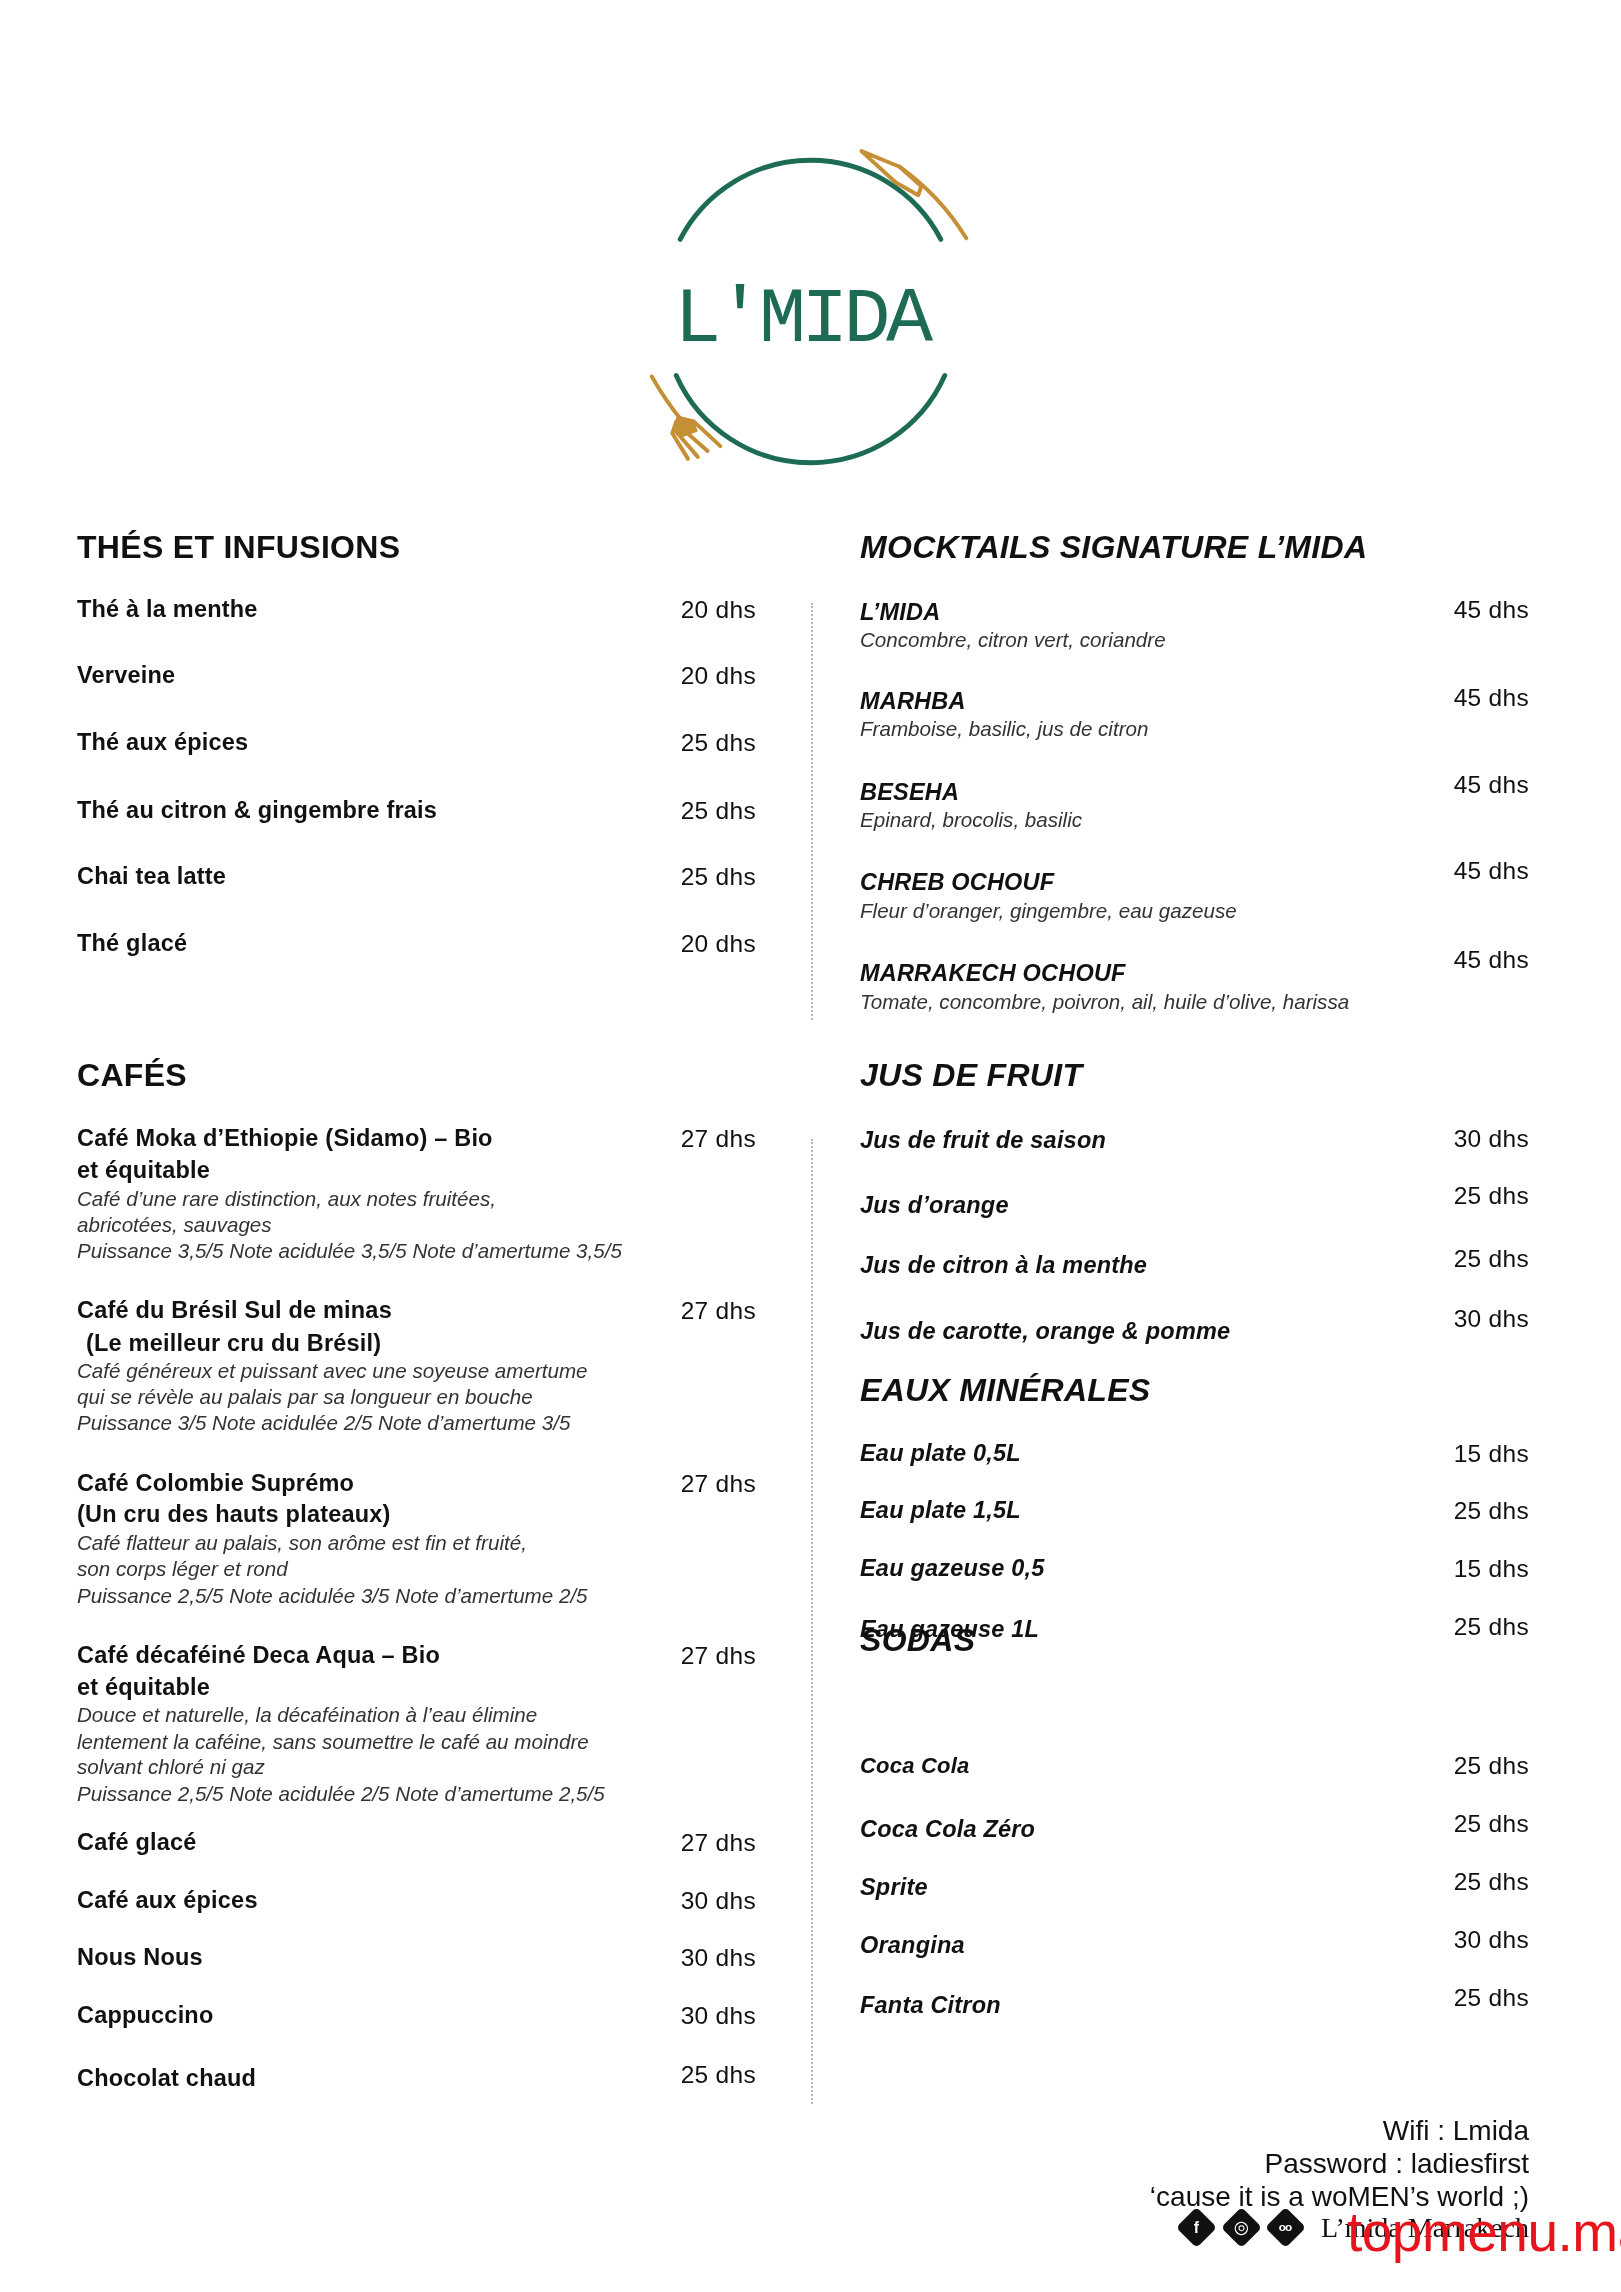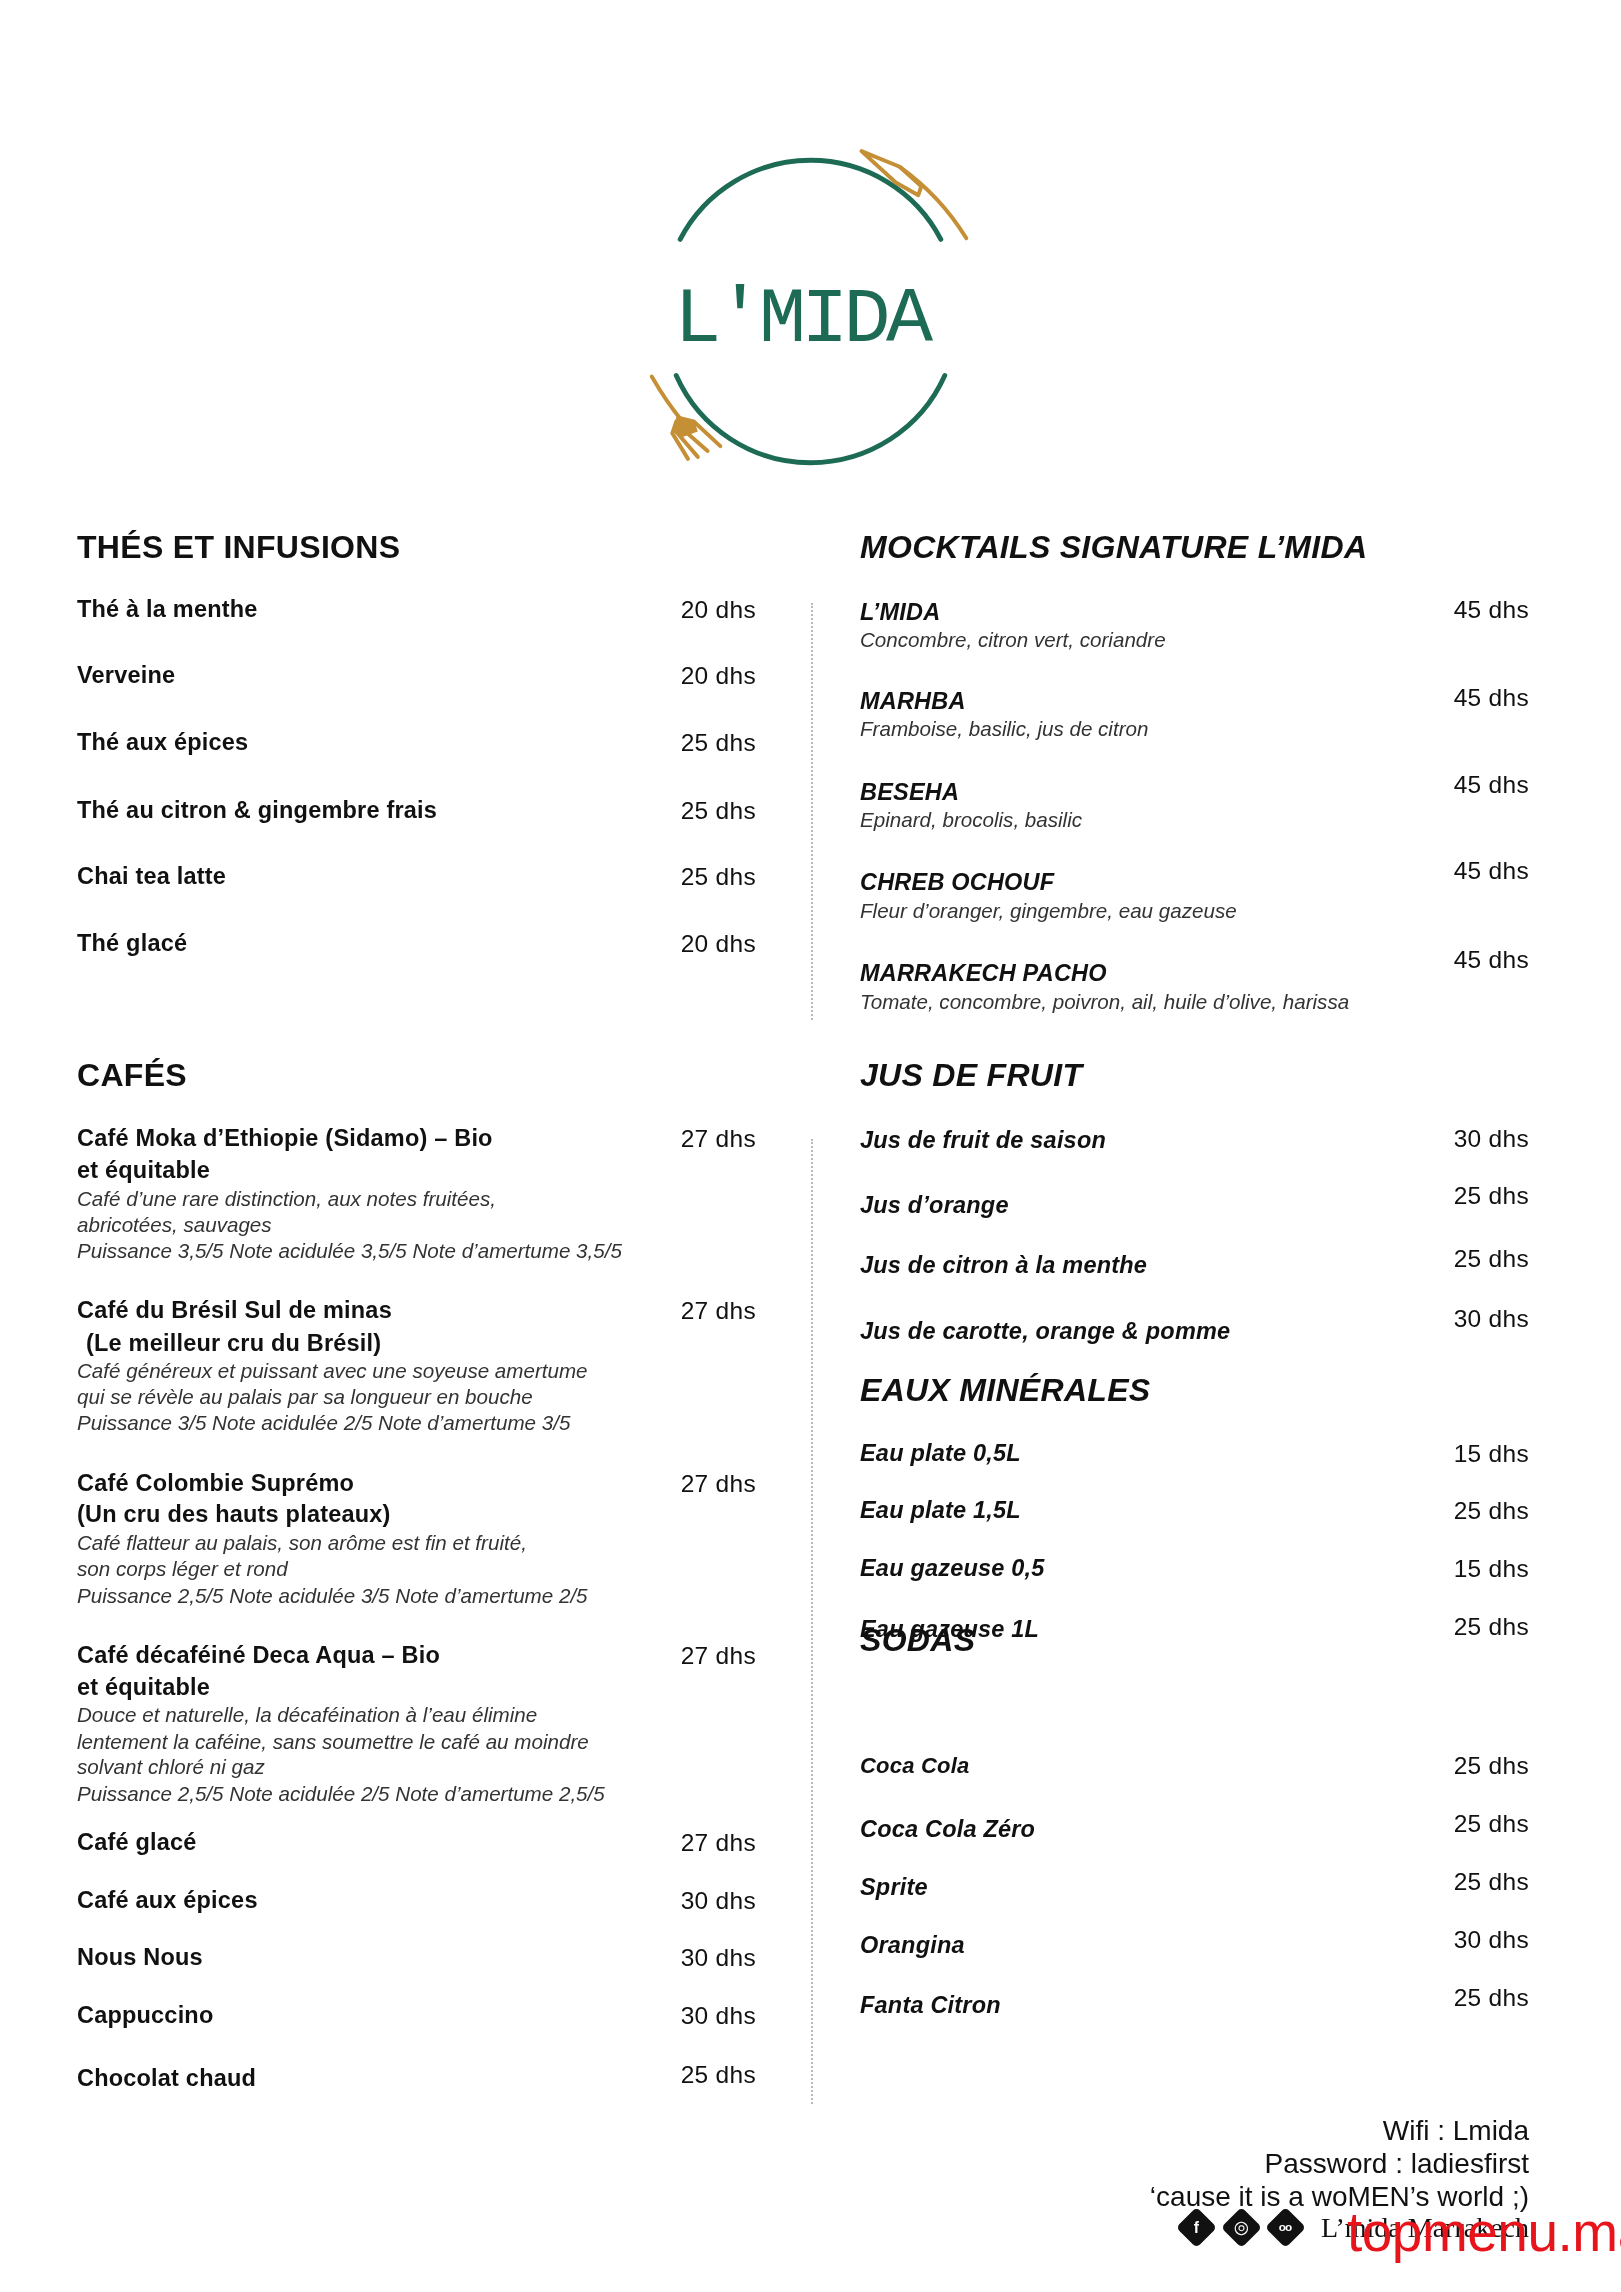--- a/index.html
+++ b/index.html
@@ -118,21 +118,21 @@
 <div class="abs p pr" style="top:698px;">45 dhs</div>
 
 <div class="abs n cr" style="top:793px;">BESEHA</div>
 <div class="abs d cr" style="top:820px;">Epinard, brocolis, basilic</div>
 <div class="abs p pr" style="top:785px;">45 dhs</div>
 
 <div class="abs n cr" style="top:883px;">CHREB OCHOUF</div>
 <div class="abs d cr" style="top:911px;">Fleur d’oranger, gingembre, eau gazeuse</div>
 <div class="abs p pr" style="top:871px;">45 dhs</div>
 
-<div class="abs n cr" style="top:974px;">MARRAKECH PACHO</div>
+<div class="abs n cr" style="top:974px;">MARRAKECH OCHOUF</div>
 <div class="abs d cr" style="top:1002px;">Tomate, concombre, poivron, ail, huile d’olive, harissa</div>
 <div class="abs p pr" style="top:960px;">45 dhs</div>
 
 <div class="abs h cr" style="top:1075px;">JUS DE FRUIT</div>
 
 <div class="abs n cr" style="top:1141px;">Jus de fruit de saison</div>
 <div class="abs p pr" style="top:1139px;">30 dhs</div>
 <div class="abs n cr" style="top:1206px;">Jus d’orange</div>
 <div class="abs p pr" style="top:1196px;">25 dhs</div>
 <div class="abs n cr" style="top:1266px;">Jus de citron à la menthe</div>

